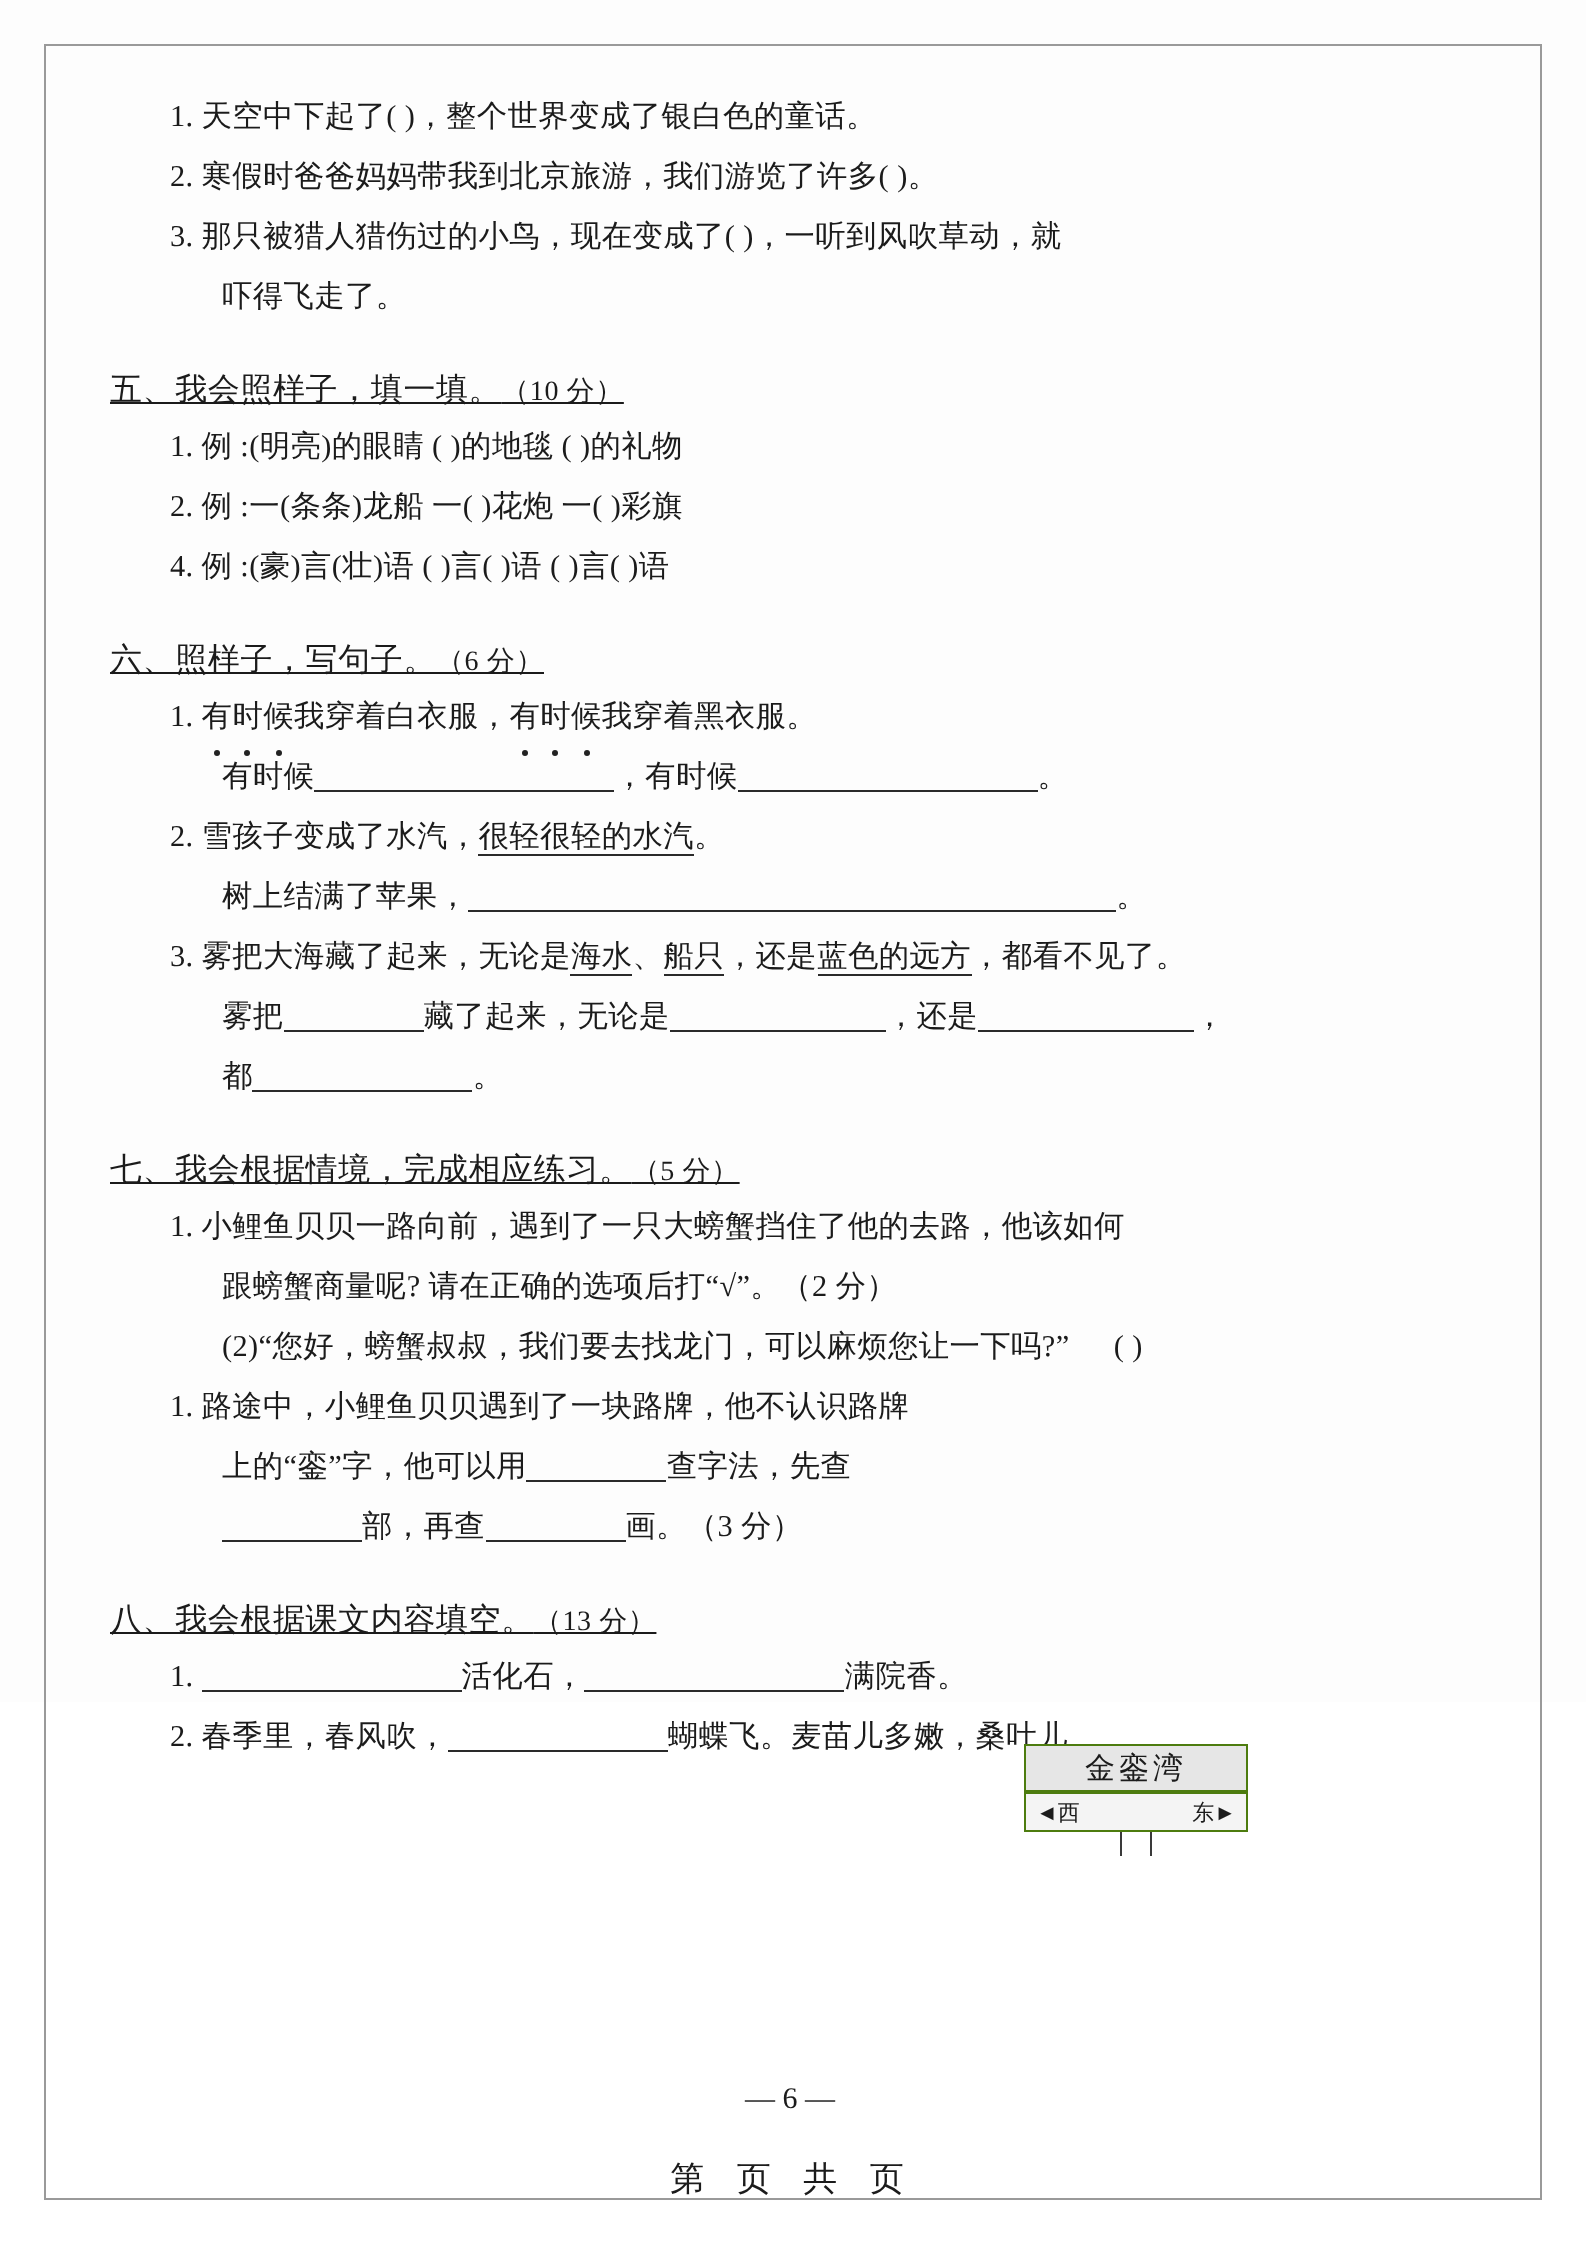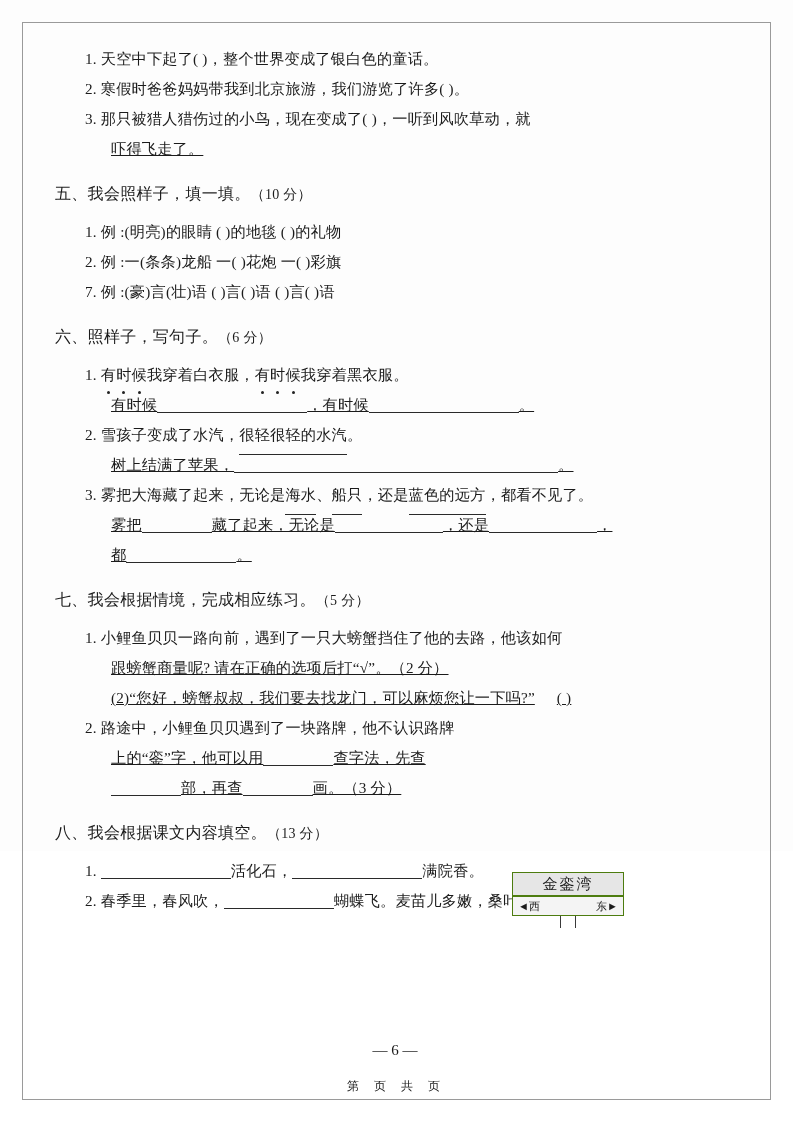--- a/index.html
+++ b/index.html
@@ -38,27 +38,28 @@
     width: 640px;
   }
   
   .line {
     font-size: 15.2px;
     line-height: 30px;
     white-space: nowrap;
     letter-spacing: 0.2px;
   }
   .indent1 { padding-left: 30px; }
-  .indent2 { padding-left: 56px; text-decoration: underline; }
+  .indent2 { padding-left: 56px; }
   .sec-head {
     font-size: 16px;
-    line-height: 44px;
-    margin-top: 8px;
+    line-height: 24px;
+    margin-top: 20px;
     white-space: nowrap;
     letter-spacing: 0.3px;
+    text-decoration: underline;
   }
   .u {
     display: inline-block;
     border-bottom: 1px solid #2a2a2a;
     height: 17px;
     vertical-align: -3px;
   }
   
   .dotted {
     display: inline-block;
@@ -70,21 +71,21 @@
     left: 50%;
     bottom: -4px;
     width: 3px;
     height: 3px;
     margin-left: -1.5px;
     background: #222;
     border-radius: 50%;
   }
   .ul-word {
     border-bottom: 1px solid #2a2a2a;
-    padding-bottom: 11px;
+    padding-bottom: 0;
   }
   
   .sign {
     position: absolute;
     border: 1px solid #4d7c0f;
     background: #ededed;
     box-sizing: border-box;
   }
   .sign-top {
     width: 112px;
@@ -139,21 +140,21 @@
     width: 130px;
     text-align: center;
     font-size: 15px;
   }
   .footer-text {
     position: absolute;
     left: 0;
     top: 1078px;
     width: 793px;
     text-align: center;
-    font-size: 12px;
+    font-size: 17px;
     letter-spacing: 6px;
   }
   .small { font-size: 14px; }
 </style>
 </head>
 <body>
 
 <div class="page">
   <div class="frame"></div>
 
@@ -162,21 +163,21 @@
     <div class="line indent1">1. 天空中下起了(          )，整个世界变成了银白色的童话。</div>
     <div class="line indent1">2. 寒假时爸爸妈妈带我到北京旅游，我们游览了许多(          )。</div>
     <div class="line indent1">3. 那只被猎人猎伤过的小鸟，现在变成了(          )，一听到风吹草动，就</div>
     <div class="line indent2">吓得飞走了。</div>
 
     <div class="sec-head">
       <span>五、我会照样子，填一填。</span><span class="small">（10 分）</span>
     </div>
     <div class="line indent1">1. 例 :(明亮)的眼睛        (          )的地毯            (          )的礼物</div>
     <div class="line indent1">2. 例 :一(条条)龙船        一(            )花炮      一(            )彩旗</div>
-    <div class="line indent1">7. 例 :(豪)言(壮)语        (      )言(      )语    (      )言(      )语</div>
+    <div class="line indent1">4. 例 :(豪)言(壮)语        (      )言(      )语    (      )言(      )语</div>
 
     <div class="sec-head">
       <span>六、照样子，写句子。</span><span class="small">（6 分）</span>
     </div>
 
     <div class="line indent1">
       <span>1. </span><span class="dotted">有</span><span class="dotted">时</span><span class="dotted">候</span>我穿着白衣服，<span class="dotted">有</span><span class="dotted">时</span><span class="dotted">候</span>我穿着黑衣服。
     </div>
     <div class="line indent2">
       <span>有时候</span><span class="u" style="width:150px"></span><span>，有时候</span><span class="u" style="width:150px"></span><span>。</span>
@@ -200,21 +201,21 @@
     </div>
 
     <div class="sec-head">
       <span>七、我会根据情境，完成相应练习。</span><span class="small">（5 分）</span>
     </div>
     <div class="line indent1">1. 小鲤鱼贝贝一路向前，遇到了一只大螃蟹挡住了他的去路，他该如何</div>
     <div class="line indent2">跟螃蟹商量呢? 请在正确的选项后打“√”。（2 分）</div>
     <div class="line indent2">
       <span>(2)“您好，螃蟹叔叔，我们要去找龙门，可以麻烦您让一下吗?”</span><span style="display:inline-block;width:22px"></span><span>(          )</span>
     </div>
-    <div class="line indent1">2. 路途中，小鲤鱼贝贝遇到了一块路牌，他不认识路牌</div>
+    <div class="line indent1">1. 路途中，小鲤鱼贝贝遇到了一块路牌，他不认识路牌</div>
     <div class="line indent2">
       <span>上的“銮”字，他可以用</span><span class="u" style="width:70px"></span><span>查字法，先查</span>
     </div>
     <div class="line indent2">
       <span class="u" style="width:70px"></span><span>部，再查</span><span class="u" style="width:70px"></span><span>画。（3 分）</span>
     </div>
 
     <div class="sec-head">
       <span>八、我会根据课文内容填空。</span><span class="small">（13 分）</span>
     </div>

